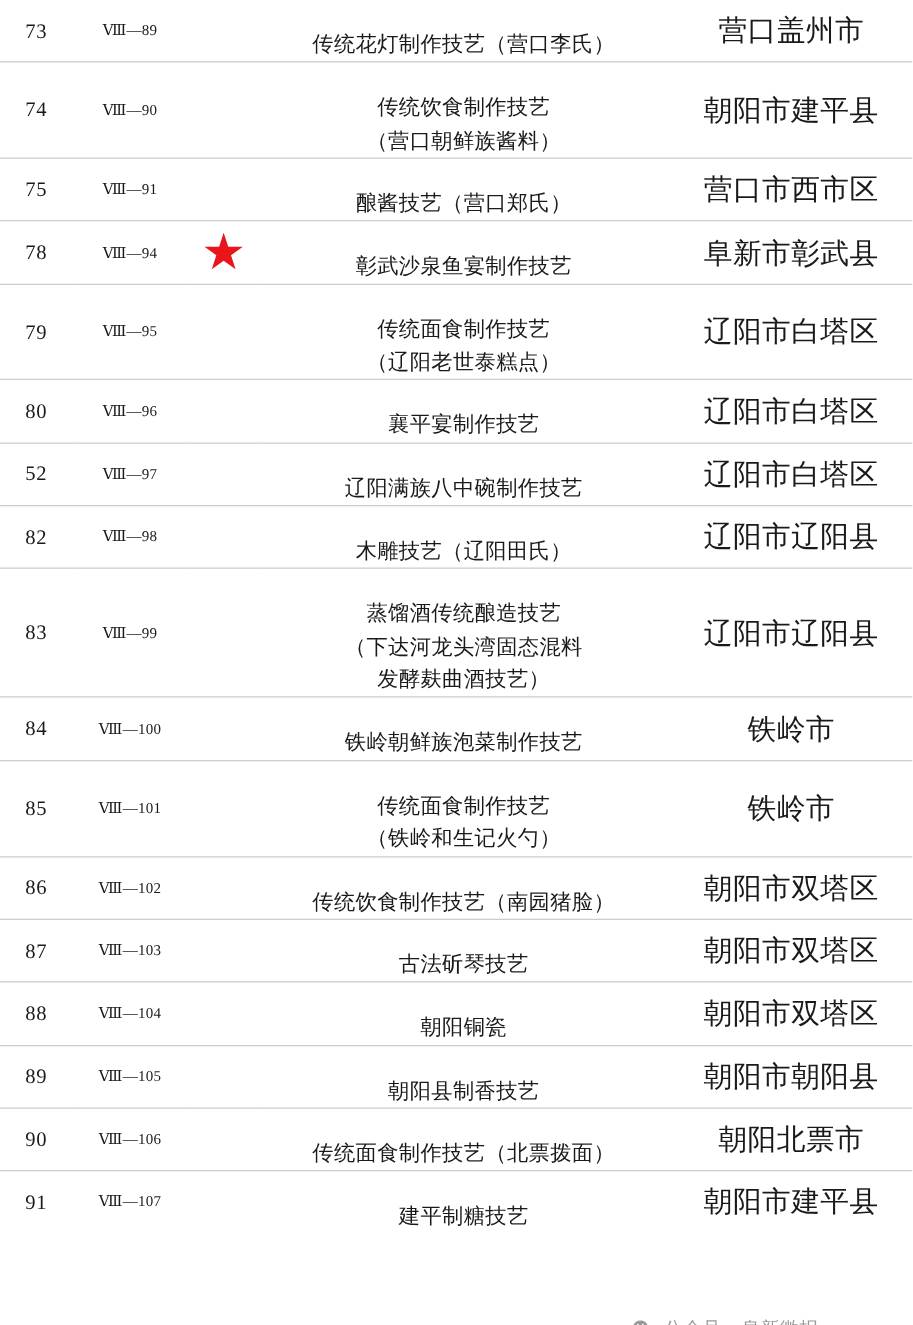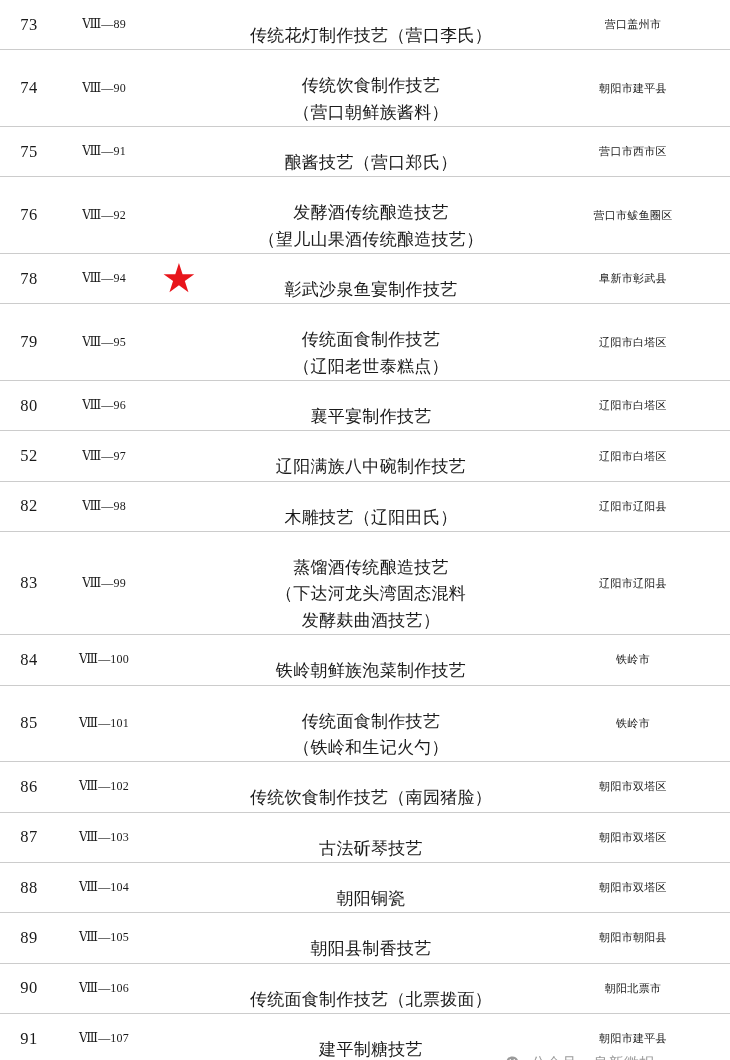--- a/index.html
+++ b/index.html
@@ -53,21 +53,21 @@
     position: relative;
   }
   .col-name {
     width: 330px;
     font-size: 17px;
     line-height: 1.55;
     letter-spacing: 0.3px;
   }
   .col-region {
     width: 194px;
-    font-size: 11px;
+    font-size: 23px;
     letter-spacing: 0.3px;
   }
   .row-cellpad {
     padding-top: 13px;
     padding-bottom: 13px;
   }
   .name-lines {
     display: block;
     margin-top: 23px;
   }
@@ -140,32 +140,20 @@
         <tr>
           <td class="col-num row-cellpad">75</td>
           <td class="col-code row-cellpad">Ⅷ—91</td>
           <td class="col-star row-cellpad"><span class="star hidden">★</span></td>
           <td class="col-name row-cellpad">
             <span class="name-lines">
               <span>酿酱技艺（营口郑氏）</span>
             </span>
           </td>
           <td class="col-region row-cellpad">营口市西市区</td>
-        </tr>
-        <tr>
-          <td class="col-num row-cellpad">76</td>
-          <td class="col-code row-cellpad">Ⅷ—92</td>
-          <td class="col-star row-cellpad"><span class="star hidden">★</span></td>
-          <td class="col-name row-cellpad">
-            <span class="name-lines">
-              <span>发酵酒传统酿造技艺</span>
-              <span>（望儿山果酒传统酿造技艺）</span>
-            </span>
-          </td>
-          <td class="col-region row-cellpad">营口市鲅鱼圈区</td>
         </tr>
         <tr>
           <td class="col-num row-cellpad">78</td>
           <td class="col-code row-cellpad">Ⅷ—94</td>
           <td class="col-star row-cellpad"><span class="star">★</span></td>
           <td class="col-name row-cellpad">
             <span class="name-lines">
               <span>彰武沙泉鱼宴制作技艺</span>
             </span>
           </td>

